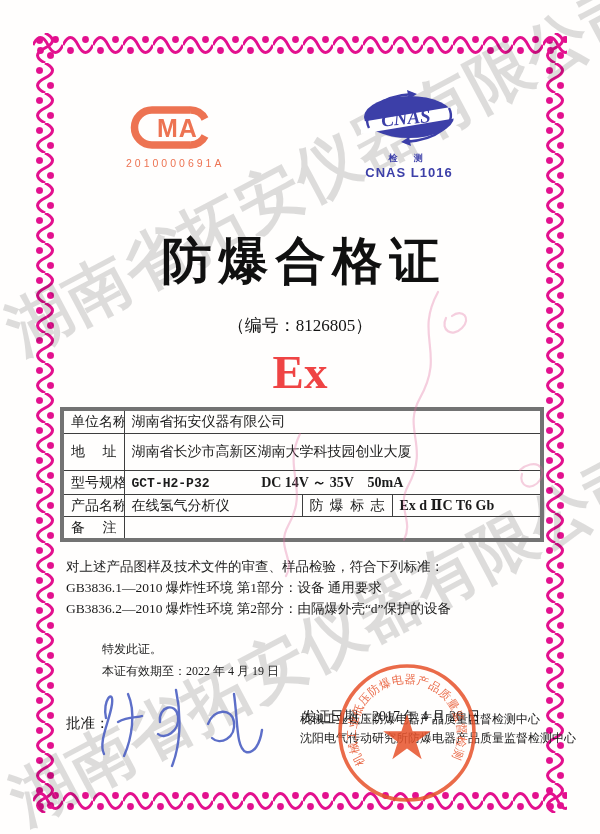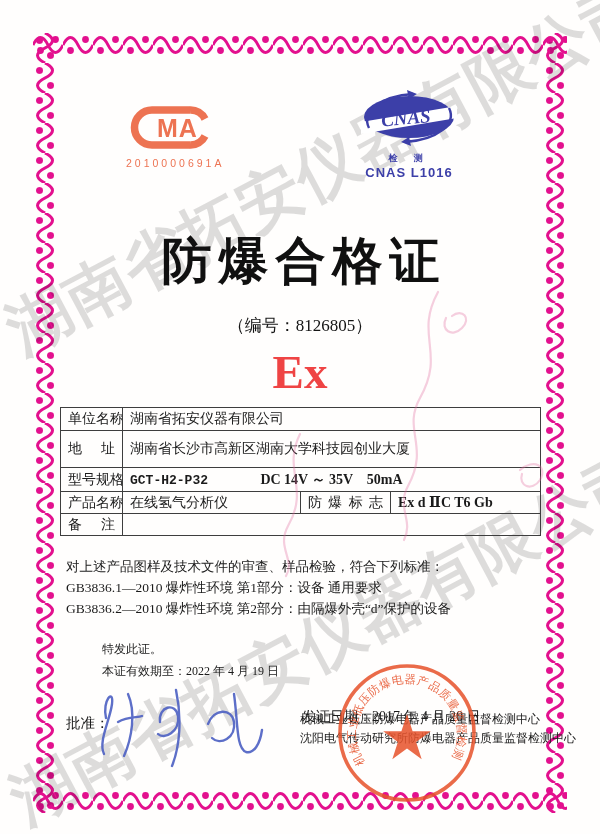--- a/index.html
+++ b/index.html
@@ -25,21 +25,21 @@
   
   .title{position:absolute;left:4px;top:228px;width:100%;text-align:center;z-index:2;
          font-family:"Liberation Sans","DejaVu Sans",sans-serif;
          font-size:50px;font-weight:bold;letter-spacing:7px;color:#101010;}
   .serial{position:absolute;left:0;top:314px;width:100%;text-align:center;z-index:2;
           font-size:17px;color:#141414;}
   .exmark{position:absolute;left:0;top:345px;width:100%;text-align:center;z-index:2;
           font-size:47px;font-weight:bold;color:#ef4444;}
   
   table.cert{position:absolute;left:60px;top:407px;width:480px;z-index:2;
-             border-collapse:collapse;table-layout:fixed;border:1px solid #737373;padding-left:20px;}
+             border-collapse:collapse;table-layout:fixed;border:4px solid #737373;padding-left:20px;}
   table.cert td{border:1px solid #3e3e3e;font-size:14px;padding:0 7px;vertical-align:middle;
                 overflow:hidden;white-space:nowrap;}
   td.lbl{text-align:justify;text-align-last:justify;}
   .r1 td{height:22px;} .r2 td{height:36px;} .r3 td{height:23px;}
   .r4 td{height:21px;} .r5 td{height:22px;} .r6 td{height:21px;}
   .mono{font-family:"Liberation Mono","DejaVu Sans Mono",monospace;font-weight:bold;font-size:13px;}
   .en{font-weight:bold;}
   .pre{white-space:pre;}
   td.modelcell{position:relative;}
   .power{position:absolute;left:0;right:0;top:50%;transform:translateY(-50%);

